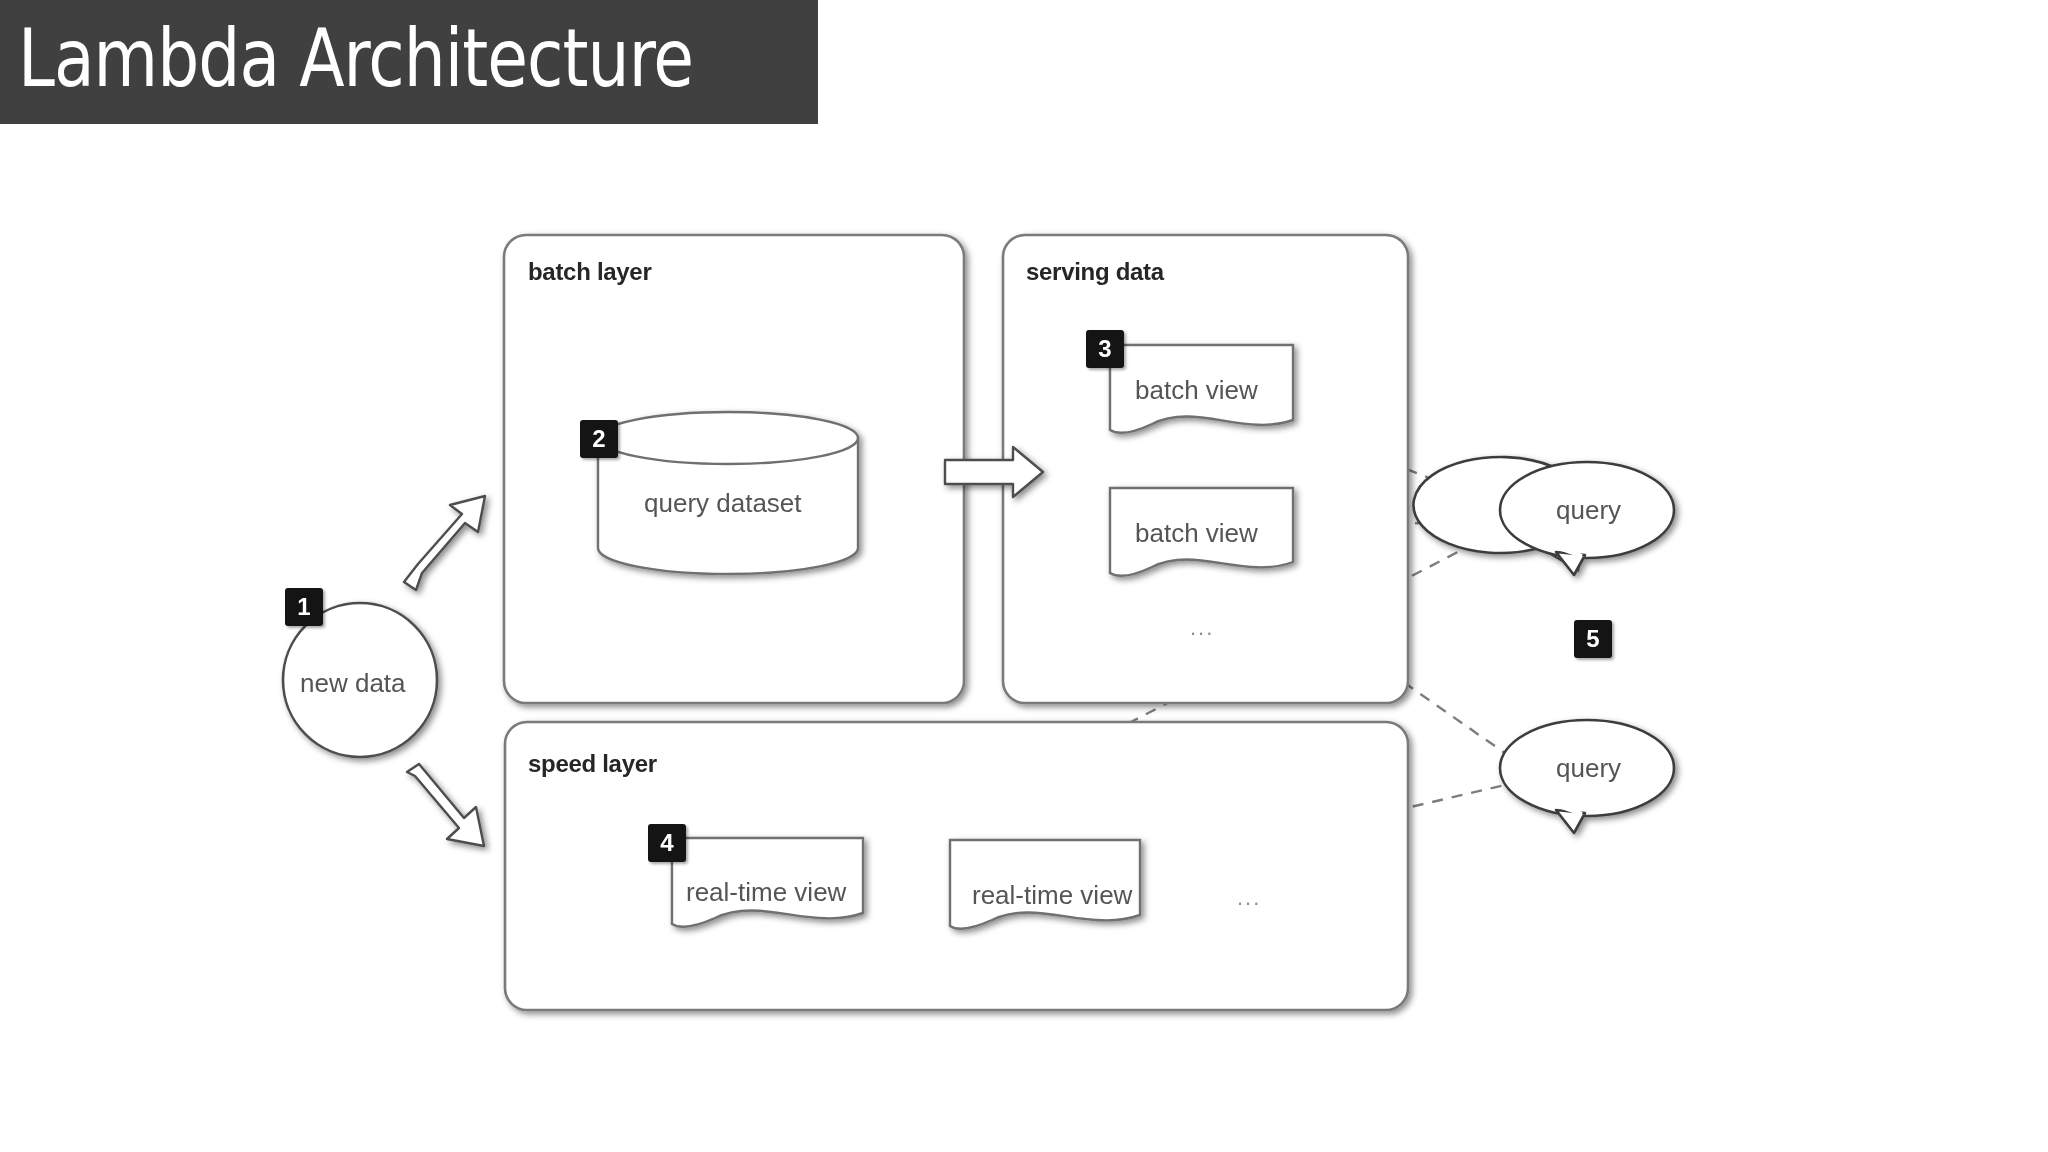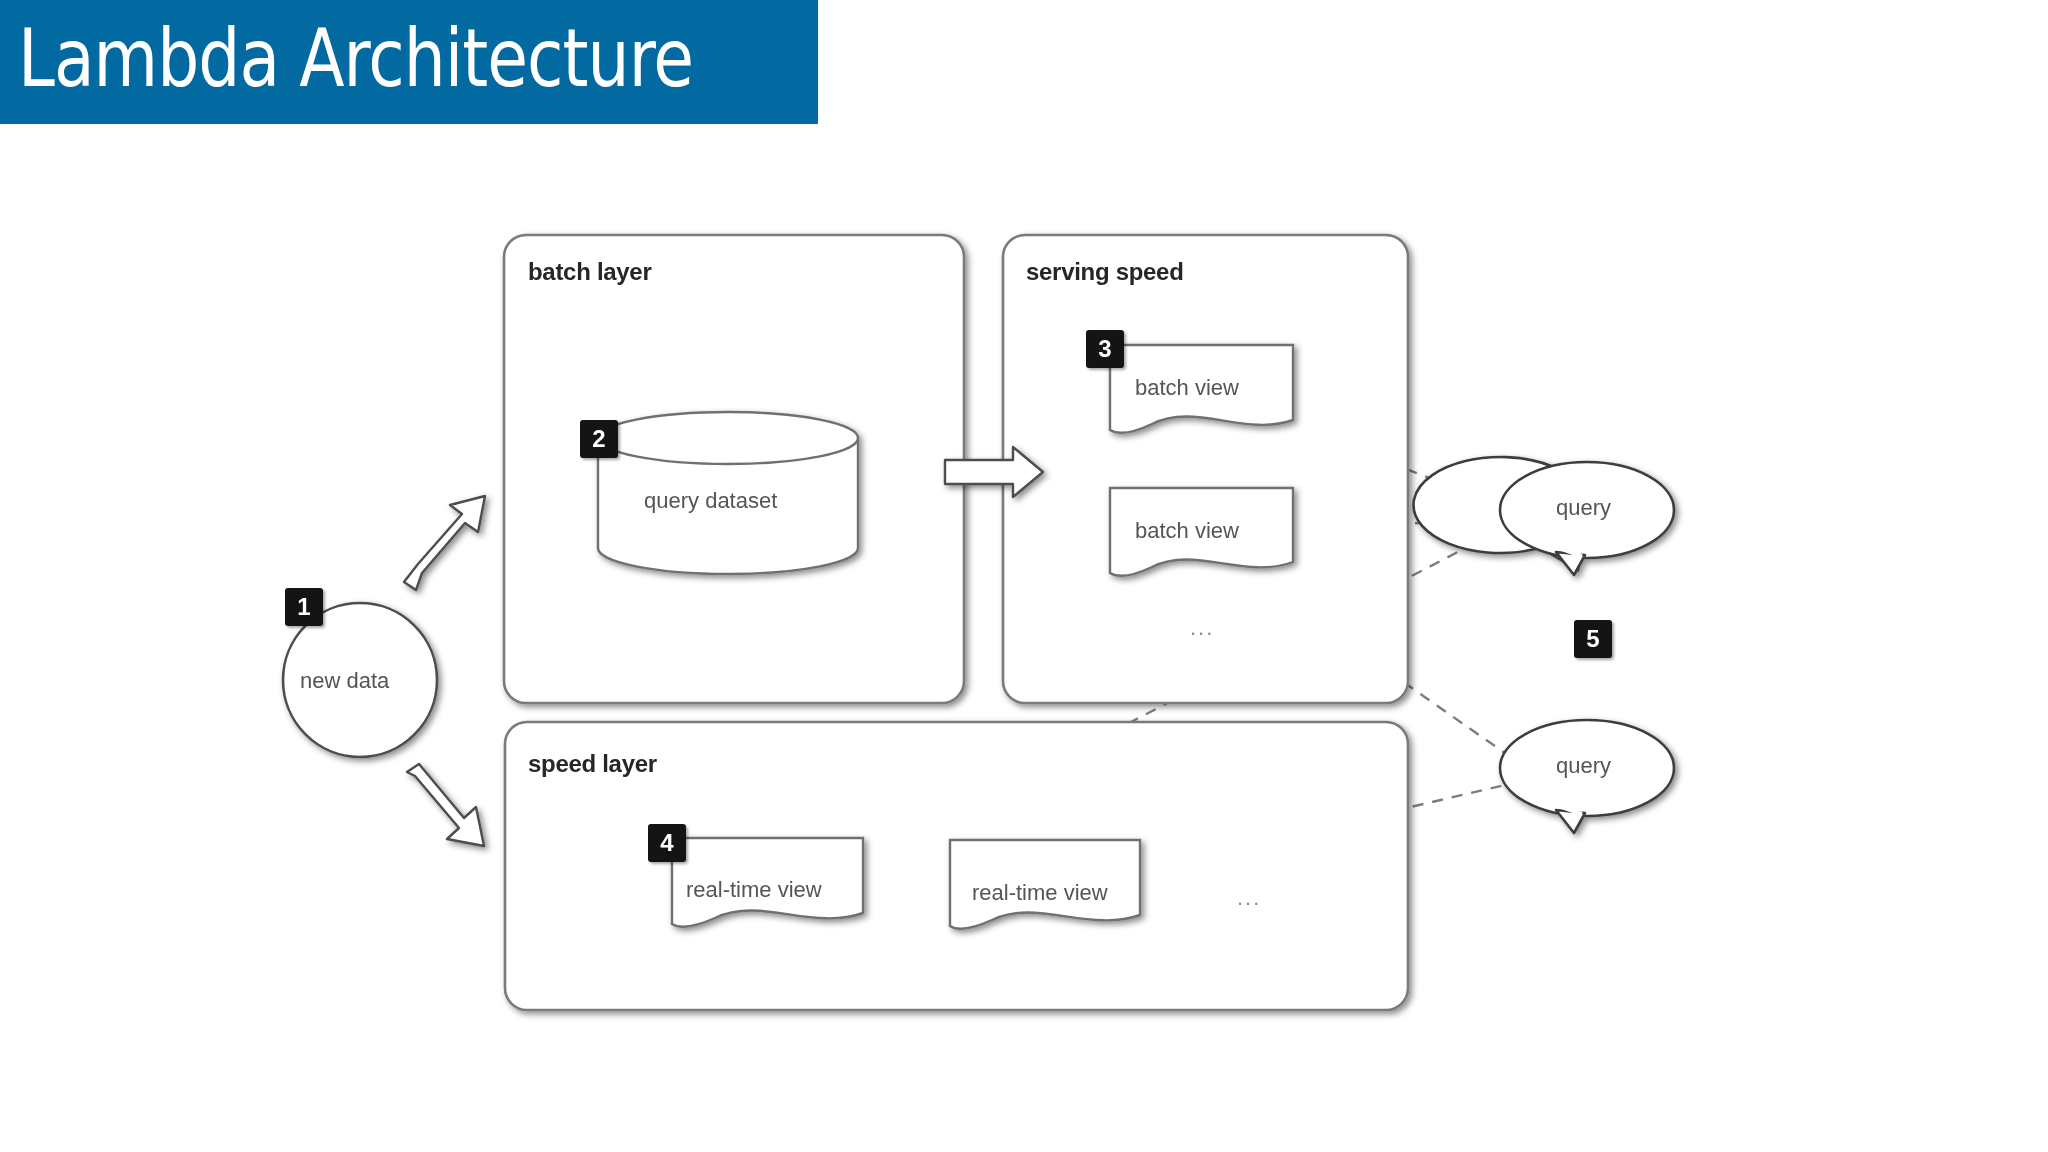--- a/index.html
+++ b/index.html
@@ -15,21 +15,21 @@
     font-family: "Liberation Sans", sans-serif;
   }
 
   
   #title-banner {
     position: absolute;
     left: 0;
     top: 0;
     width: 818px;
     height: 124px;
-    background: #0369a1;
+    background: #404040;
   }
   #title-text {
     position: absolute;
     left: 18px;
     top: 6px;
     color: #ffffff;
     font-family: "DejaVu Sans Condensed", "Liberation Sans Narrow", "Liberation Sans", sans-serif;
     font-size: 80px;
     font-weight: 400;
     line-height: 106px;
@@ -60,21 +60,21 @@
     color: #4a4a4a;
     font-family: "Liberation Sans", sans-serif;
   }
   .layer-title {
     font-size: 24px;
     font-weight: bold;
     color: #262626;
     letter-spacing: -0.3px;
   }
   .node-label {
-    font-size: 22px;
+    font-size: 26px;
     font-weight: normal;
     color: #555555;
   }
   .ellipsis-label {
     font-size: 22px;
     color: #8e8e8e;
     letter-spacing: 2px;
   }
   .badge {
     position: absolute;
@@ -187,21 +187,21 @@
 
     <g filter="url(#softshadow)">
       <ellipse cx="1587" cy="768" rx="87" ry="48" fill="#ffffff" stroke="#3d3d3d" stroke-width="2.6"></ellipse>
       <path d="M 1585 813 L 1574 833 L 1556 810 Z" fill="#ffffff" stroke="#3d3d3d" stroke-width="2.6" stroke-linejoin="round"></path>
       <path d="M 1559 806 L 1582 814" stroke="#ffffff" stroke-width="4"></path>
     </g>
   </svg>
 
   <div class="lbl layer-title" style="left:528px; top:258px;">batch layer</div>
 
-  <div class="lbl layer-title" style="left:1026px; top:258px;">serving speed</div>
+  <div class="lbl layer-title" style="left:1026px; top:258px;">serving data</div>
 
   <div class="lbl layer-title" style="left:528px; top:750px;">speed layer</div>
 
   <div class="lbl node-label" style="left:644px; top:488px;">query dataset</div>
 
   <div class="lbl node-label" style="left:300px; top:668px;">new data</div>
 
   <div class="lbl node-label" style="left:1135px; top:375px;">batch view</div>
 
   <div class="lbl node-label" style="left:1135px; top:518px;">batch view</div>

